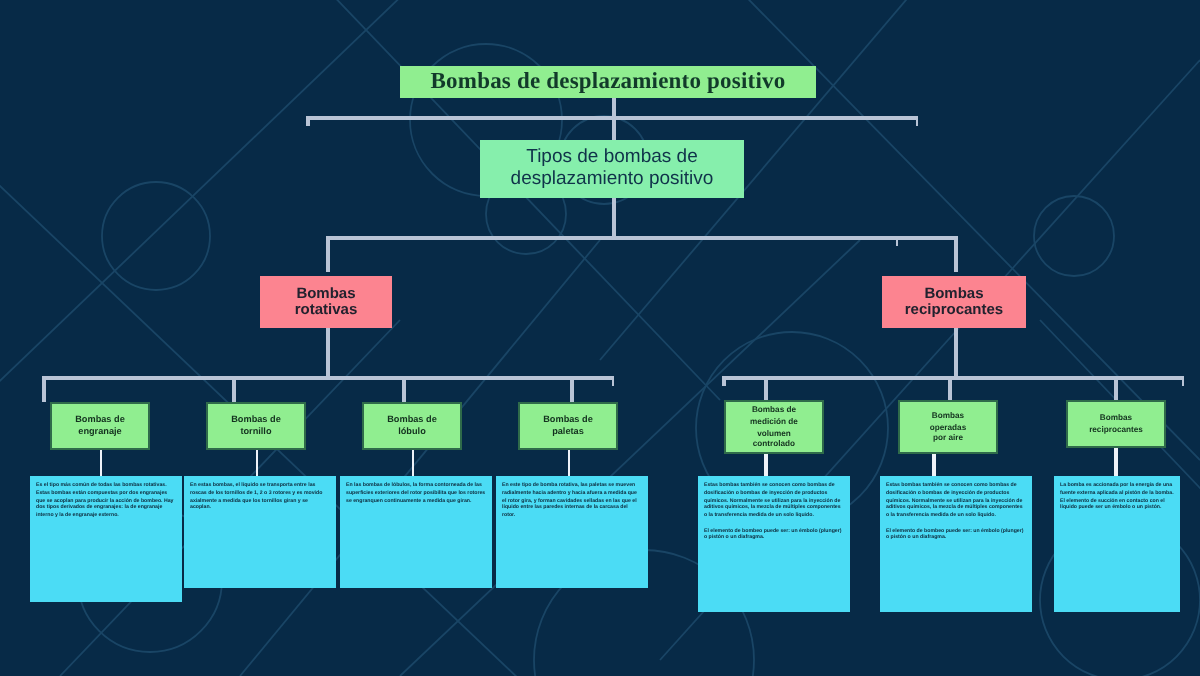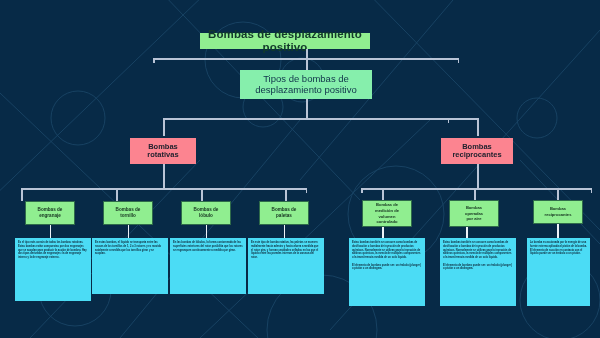--- a/index.html
+++ b/index.html
@@ -94,21 +94,21 @@
       <line x1="300" y1="120" x2="120" y2="338"></line>
       <line x1="355" y1="-20" x2="600" y2="230"></line>
       <line x1="600" y1="30" x2="330" y2="330"></line>
       <line x1="470" y1="-20" x2="300" y2="180"></line>
       <line x1="520" y1="160" x2="620" y2="265"></line>
       <line x1="200" y1="338" x2="430" y2="120"></line>
       <line x1="30" y1="338" x2="200" y2="160"></line>
     </g>
   </svg>
 
-  <div class="node n-title" style="left:200px;top:33px;width:170px;height:16px;">Bombas de desplazamiento positivo</div>
+  <div class="node n-title" style="left:200px;top:33px;width:208px;height:16px;font-family:Liberation Serif, serif;">Bombas de desplazamiento positivo</div>
 
   <div class="conn conn-v" style="left:306px;top:49px;height:9px;"></div>
   <div class="conn conn-h" style="left:153px;top:58px;width:306px;"></div>
   <div class="tick" style="left:153px;top:58px;"></div>
   <div class="tick" style="left:457.5px;top:58px;"></div>
   <div class="conn conn-v" style="left:306px;top:58px;height:12px;"></div>
 
   <div class="node n-sub" style="left:240px;top:70px;width:132px;height:29px;">Tipos de bombas de
 desplazamiento positivo</div>
 

